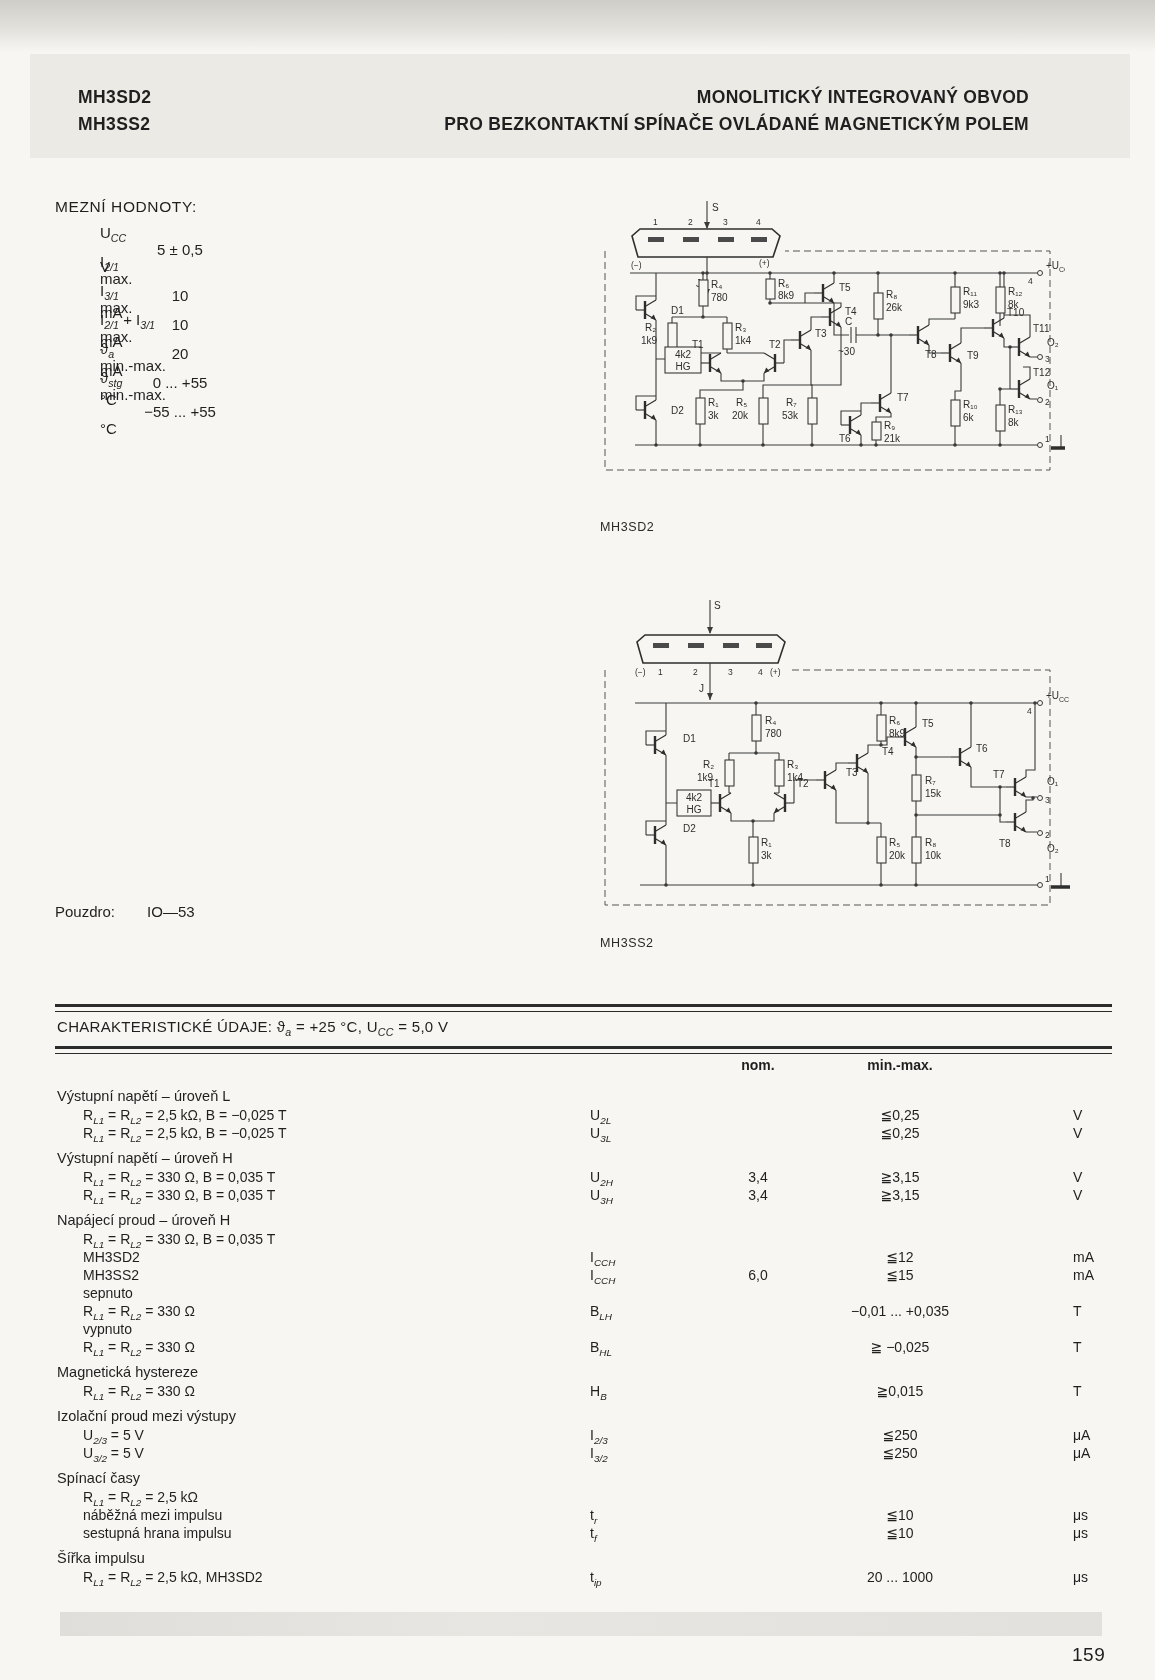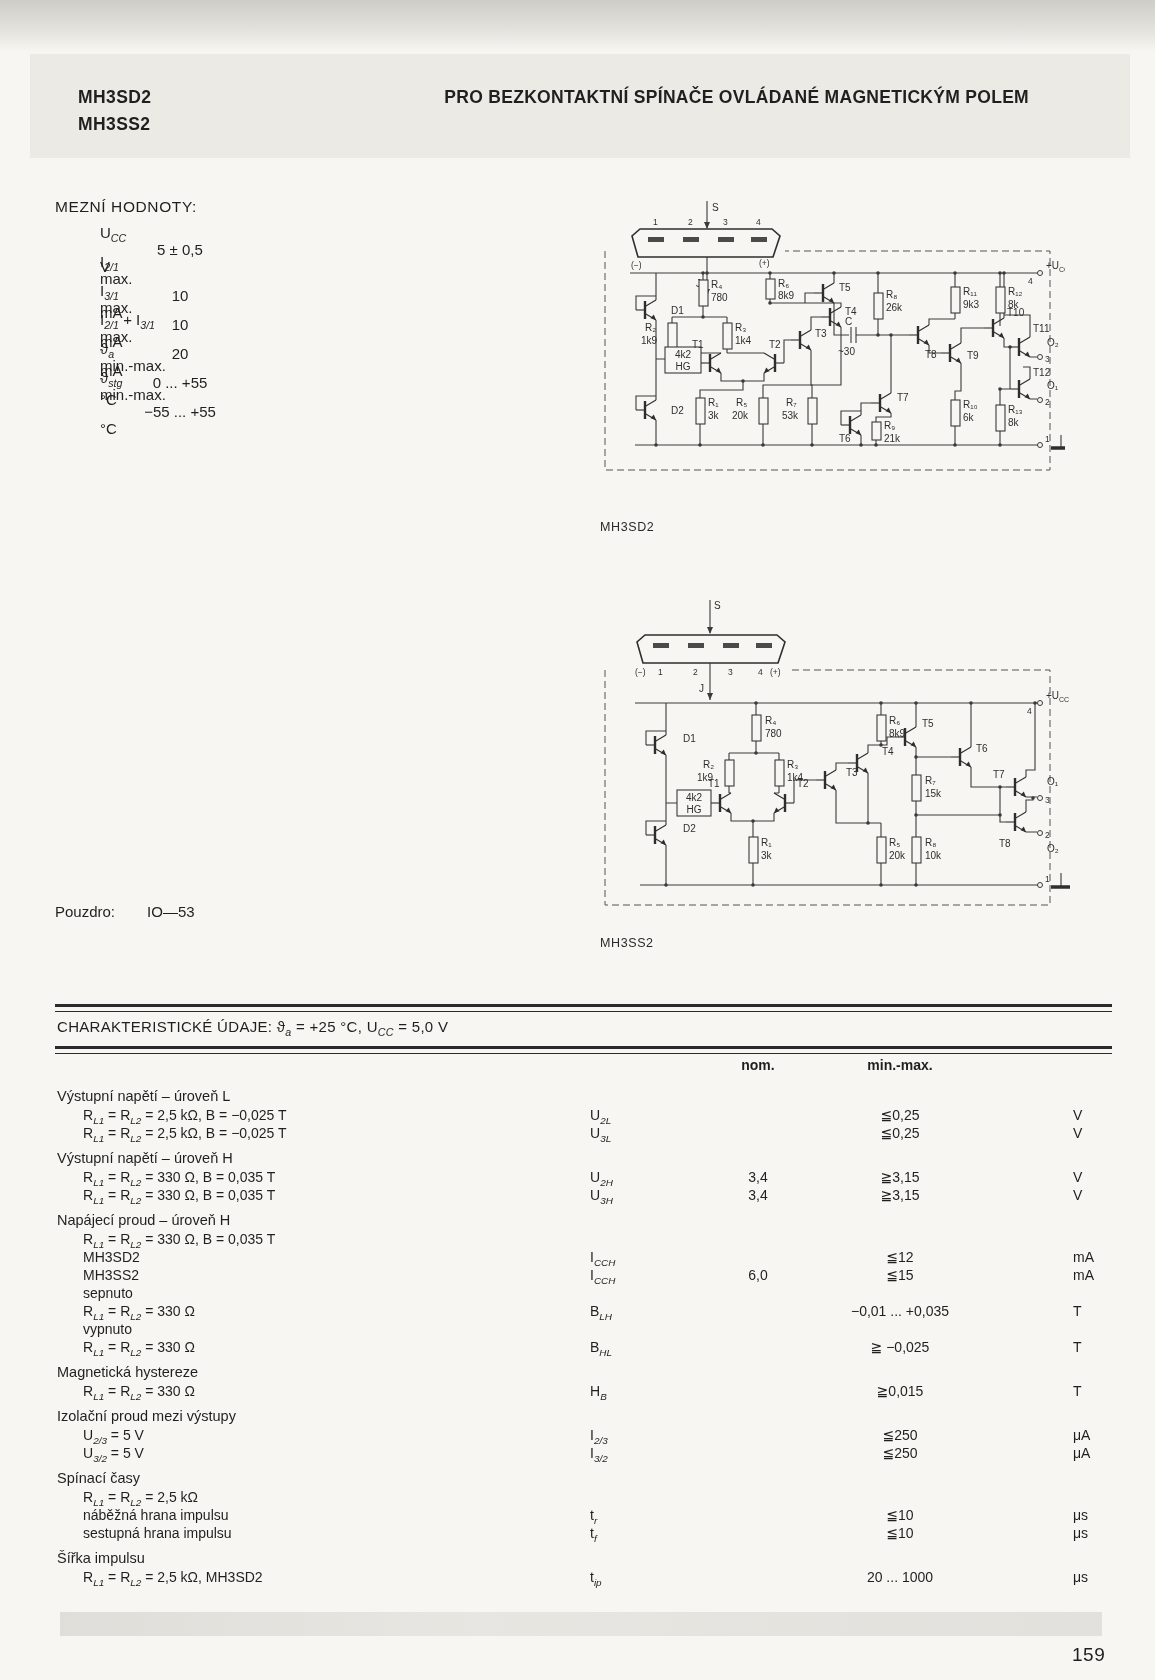--- a/index.html
+++ b/index.html
@@ -64,20 +64,21 @@
 <div class="page">
   <div class="band-top"></div>
   <div class="band-header"></div>
   <div class="band-bottom"></div>
 
   <div class="hdr-left">
     <div>MH3SD2</div>
     <div>MH3SS2</div>
   </div>
   <div class="hdr-right">
+    <div>MONOLITICKÝ INTEGROVANÝ OBVOD</div>
     <div>PRO BEZKONTAKTNÍ SPÍNAČE OVLÁDANÉ MAGNETICKÝM POLEM</div>
   </div>
 
   <div class="lim-title">MEZNÍ HODNOTY:</div>
   <div class="lim">
     <div class="mrow">
         <span class="msym">U<sub>CC</sub></span>
         <span class="mq"></span>
         <span class="mval">5 ± 0,5</span>
         <span class="munit">V</span>
@@ -569,21 +570,21 @@
         <span class="cm">≦250</span>
         <span class="cu">μA</span>
       </div>
     <div class="crow g">
         <span class="cp">Spínací časy</span>
       </div>
     <div class="crow i1">
         <span class="cp">R<sub>L1</sub> = R<sub>L2</sub> = 2,5 kΩ</span>
       </div>
     <div class="crow i1">
-        <span class="cp">náběžná hrana impulsu</span>
+        <span class="cp">náběžná mezi impulsu</span>
         <span class="cs">t<sub>r</sub></span>
         <span class="cn"></span>
         <span class="cm">≦10</span>
         <span class="cu">μs</span>
       </div>
     <div class="crow i1">
         <span class="cp">sestupná hrana impulsu</span>
         <span class="cs">t<sub>f</sub></span>
         <span class="cn"></span>
         <span class="cm">≦10</span>

